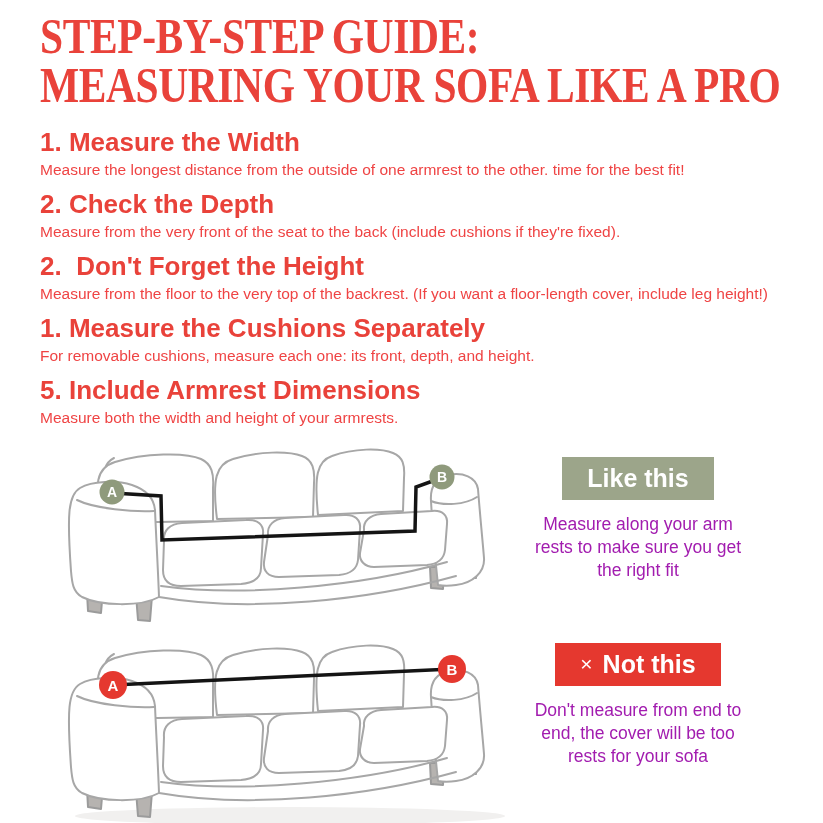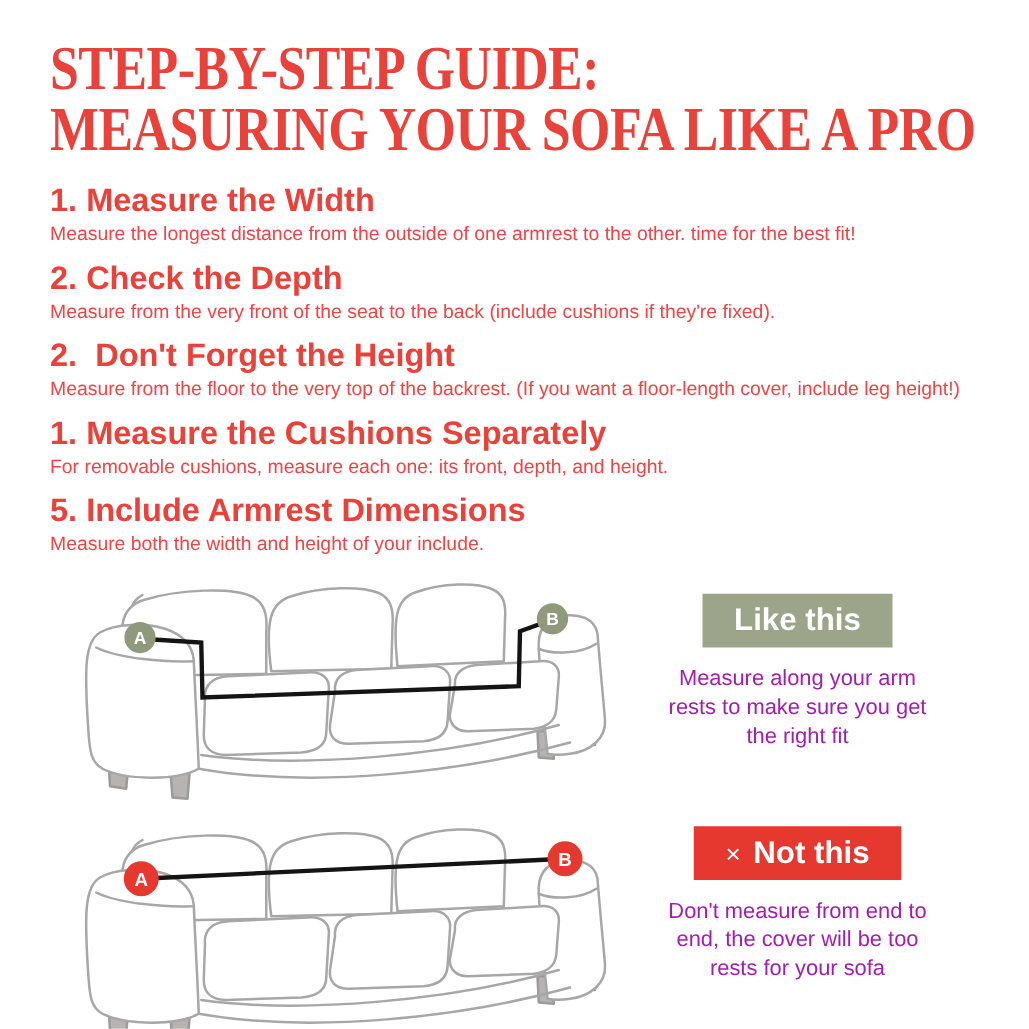--- a/index.html
+++ b/index.html
@@ -6,21 +6,21 @@
     --accent:#e9423a;
     --badge-red:#e5382f;
     --sage:#9ca58a;
     --marker-green:#8f9a7c;
     --ink:#1d1d1f;
     --line:#a7a7a7;
   }
   *{box-sizing:border-box;}
   html,body{margin:0;padding:0;background:#fff;}
   body{width:823px;height:823px;font-family:"Liberation Sans",sans-serif;color:var(--ink);overflow:hidden;}
-  .page{position:relative;width:823px;height:702px;padding:30px 40px 0 40px;}
+  .page{position:relative;width:823px;height:702px;padding:12px 40px 0 40px;}
 
   
   .title{margin:0 0 14px 0;color:var(--accent);font-family:"Liberation Serif",serif;
          font-weight:700;font-size:50px;line-height:0.98;letter-spacing:-0.5px;
          transform:scaleX(0.83);transform-origin:left top;white-space:nowrap;}
   .title span{display:block;}
 
   
   .steps{margin-top:18px;}
   .step + .step{margin-top:11px;}
@@ -28,21 +28,21 @@
            color:var(--accent);white-space:pre-wrap;}
   .step p{margin:0;font-size:15.5px;line-height:1.16;color:#ef4444;}
 
   
   .row{display:flex;align-items:flex-start;}
   .row.first{margin-top:12px;}
   .sofa-wrap{width:492px;flex:0 0 492px;}
   .side{width:212px;display:flex;flex-direction:column;align-items:center;}
   .side.good{padding-top:18px;}
   .side.bad{padding-top:8px;}
-  .badge{display:flex;align-items:flex-end;justify-content:center;
+  .badge{display:flex;align-items:center;justify-content:center;
          color:#fff;font-weight:700;font-size:25px;line-height:1;padding:9px 25px;}
   .badge.good{background:var(--sage);}
   .badge.bad{background:var(--badge-red);}
   .badge .x-mark{font-weight:400;font-size:21px;margin-right:10px;position:relative;top:-1px;}
   .caption{margin:13px 0 0 0;font-size:17.5px;line-height:1.32;text-align:center;color:#a21caf;}
 
   
   svg{display:block;}
   .marker-good{fill:var(--marker-green);}
   .marker-bad{fill:var(--badge-red);}
@@ -71,21 +71,21 @@
     <div class="step">
       <h2>2.  Don't Forget the Height</h2>
       <p>Measure from the floor to the very top of the backrest. (If you want a floor-length cover, include leg height!)</p>
     </div>
     <div class="step">
       <h2>1. Measure the Cushions Separately</h2>
       <p>For removable cushions, measure each one: its front, depth, and height.</p>
     </div>
     <div class="step">
       <h2>5. Include Armrest Dimensions</h2>
-      <p>Measure both the width and height of your include.</p>
+      <p>Measure both the width and height of your armrests.</p>
     </div>
   </section>
 
   <section class="row first">
     <div class="sofa-wrap">
       <svg width="480" height="196" viewBox="0 0 480 196">
         <defs>
           <g id="sofa-body" stroke="#a7a7a7" stroke-width="2" fill="#ffffff" stroke-linecap="round" stroke-linejoin="round">
 
             <path d="M46,136 L64,138 L61,174 L48,172 Z" fill="#b6b3b0" stroke="#9b9b9b"></path>

